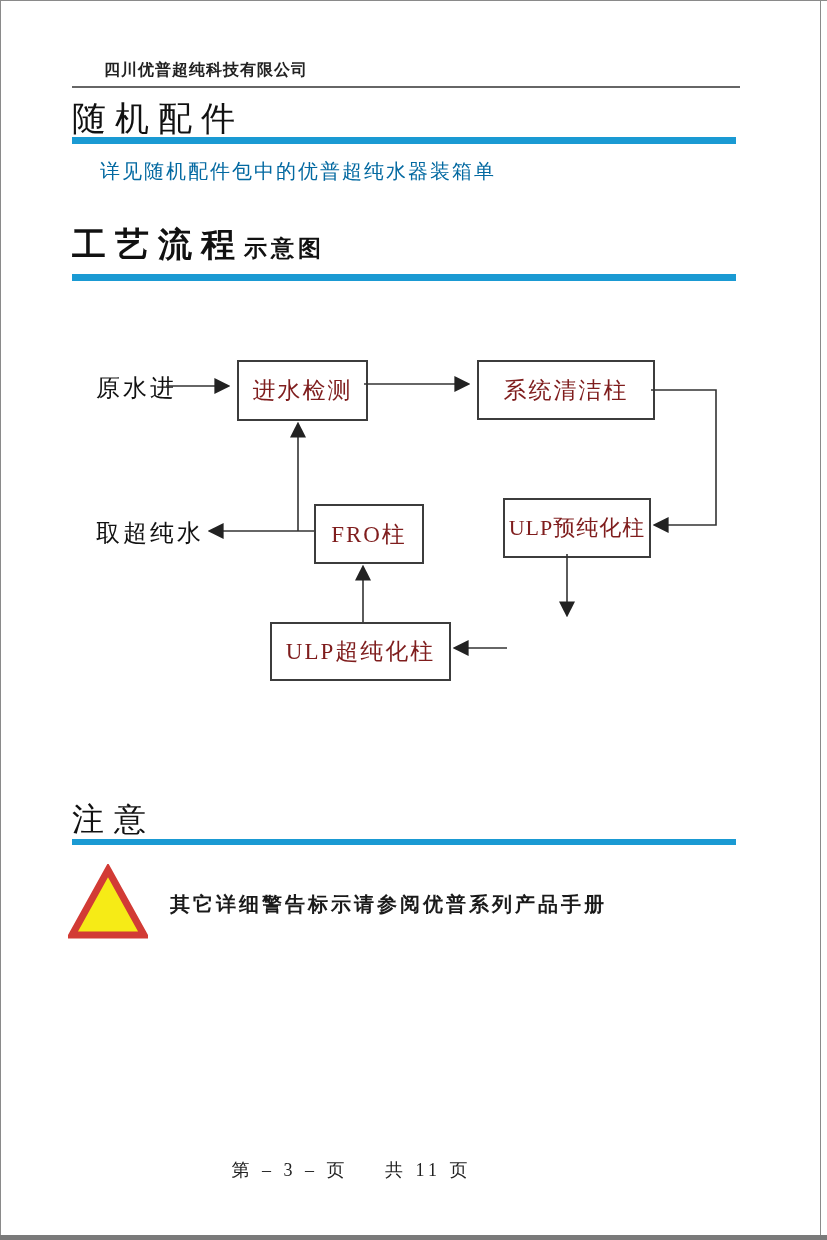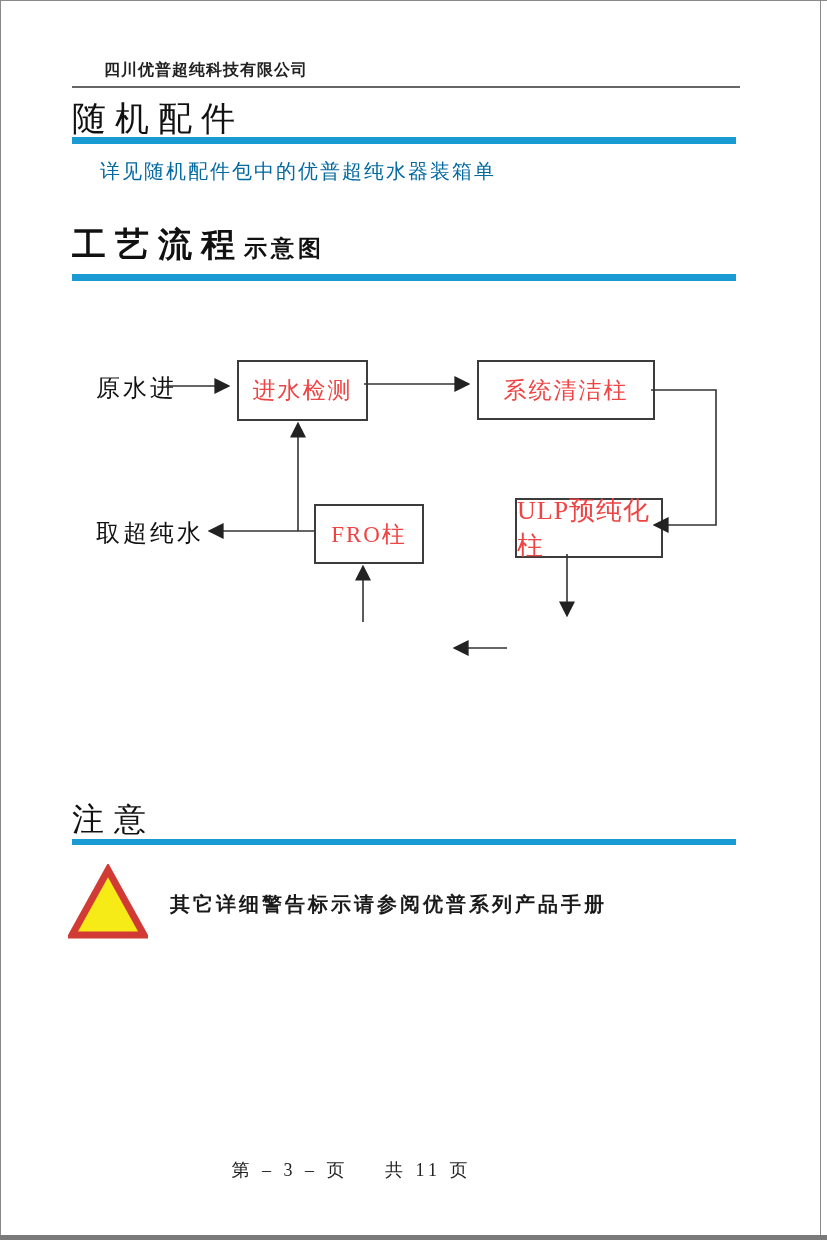--- a/index.html
+++ b/index.html
@@ -17,21 +17,21 @@
 
   .h1{position:absolute;left:72px;font-size:34px;letter-spacing:9px;color:#111;line-height:1;}
   .h1-sub{font-size:23px;letter-spacing:4px;}
   .bluebar{position:absolute;left:72px;width:664px;background:#1a9ad3;}
 
   .body-text{position:absolute;left:100px;top:158px;font-size:20px;letter-spacing:2px;color:#0369a1;}
 
   
   .flow-label{position:absolute;font-size:24px;letter-spacing:3px;color:#111;margin-left:12px;}
   .node{position:absolute;border:2px solid #3c3c3c;background:#fff;display:flex;
-        align-items:center;justify-content:center;font-size:23px;letter-spacing:2px;color:#ef4444;}
+        align-items:center;justify-content:center;font-size:23px;letter-spacing:2px;color:#7f1d1d;text-align:right;}
   svg.connectors{position:absolute;left:0;top:0;pointer-events:none;}
 
   
   .warn-text{position:absolute;left:170px;top:891px;font-family:Liberation Mono, monospace;
              font-size:20px;font-weight:bold;letter-spacing:3px;color:#1a1a1a;}
 
   .footer{position:absolute;left:0;top:1158px;width:703px;text-align:center;
           font-size:18px;letter-spacing:4px;color:#222;}
   .footer span{margin:0 14px;}
 </style>
@@ -55,22 +55,23 @@
   <div class="h1" style="top:228px;font-weight:bold;">
     <span>工艺流程</span><span class="h1-sub">示意图</span>
   </div>
   <div class="bluebar" style="top:274px;height:7px;"></div>
 
   <div class="flow-label" style="left:84px;top:372px;">原水进</div>
   <div class="flow-label" style="left:84px;top:517px;">取超纯水</div>
 
   <div class="node" style="left:237px;top:360px;width:127px;height:57px;">进水检测</div>
   <div class="node" style="left:477px;top:360px;width:174px;height:56px;">系统清洁柱</div>
-  <div class="node" style="left:503px;top:498px;width:144px;height:56px;font-size:26px;letter-spacing:1px;margin-left:12px;">ULP预纯化柱</div>
+  <div class="node" style="left:503px;top:498px;width:144px;height:56px;font-size:22px;letter-spacing:1px;">ULP预纯化柱</div>
   <div class="node" style="left:314px;top:504px;width:106px;height:56px;">FRO柱</div>
+  <div class="node" style="left:270px;top:622px;width:177px;height:55px;">ULP超纯化柱</div>
 
   <svg class="connectors" width="827" height="1240" viewBox="0 0 827 1240">
     <defs>
       <marker id="arw" viewBox="0 0 10 10" refX="8.5" refY="5" markerWidth="10" markerHeight="10" orient="auto-start-reverse">
         <path d="M0,0 L10,5 L0,10 z" fill="#222"></path>
       </marker>
     </defs>
     <g stroke="#333" stroke-width="1.6" fill="none">
       <line x1="166" y1="386" x2="228" y2="386" marker-end="url(#arw)"></line>
       <line x1="364" y1="384" x2="468" y2="384" marker-end="url(#arw)"></line>

